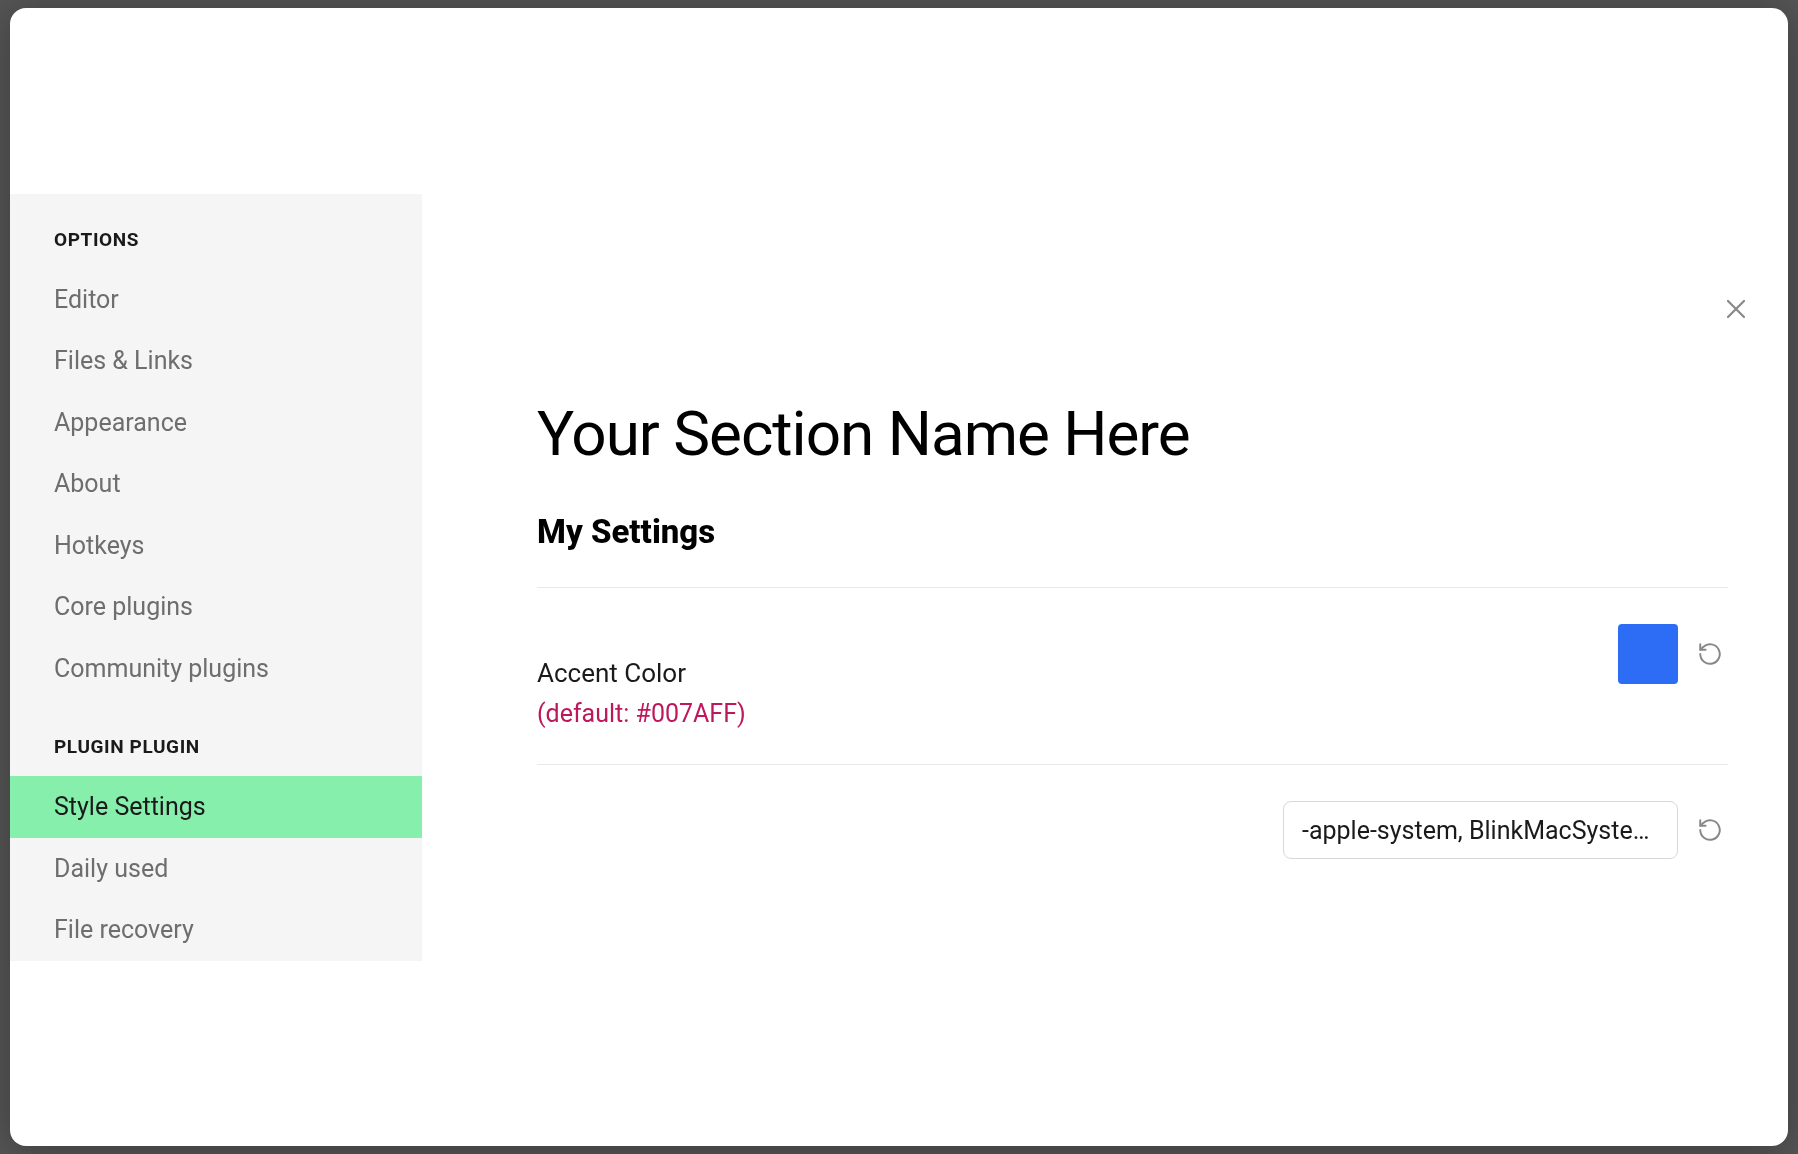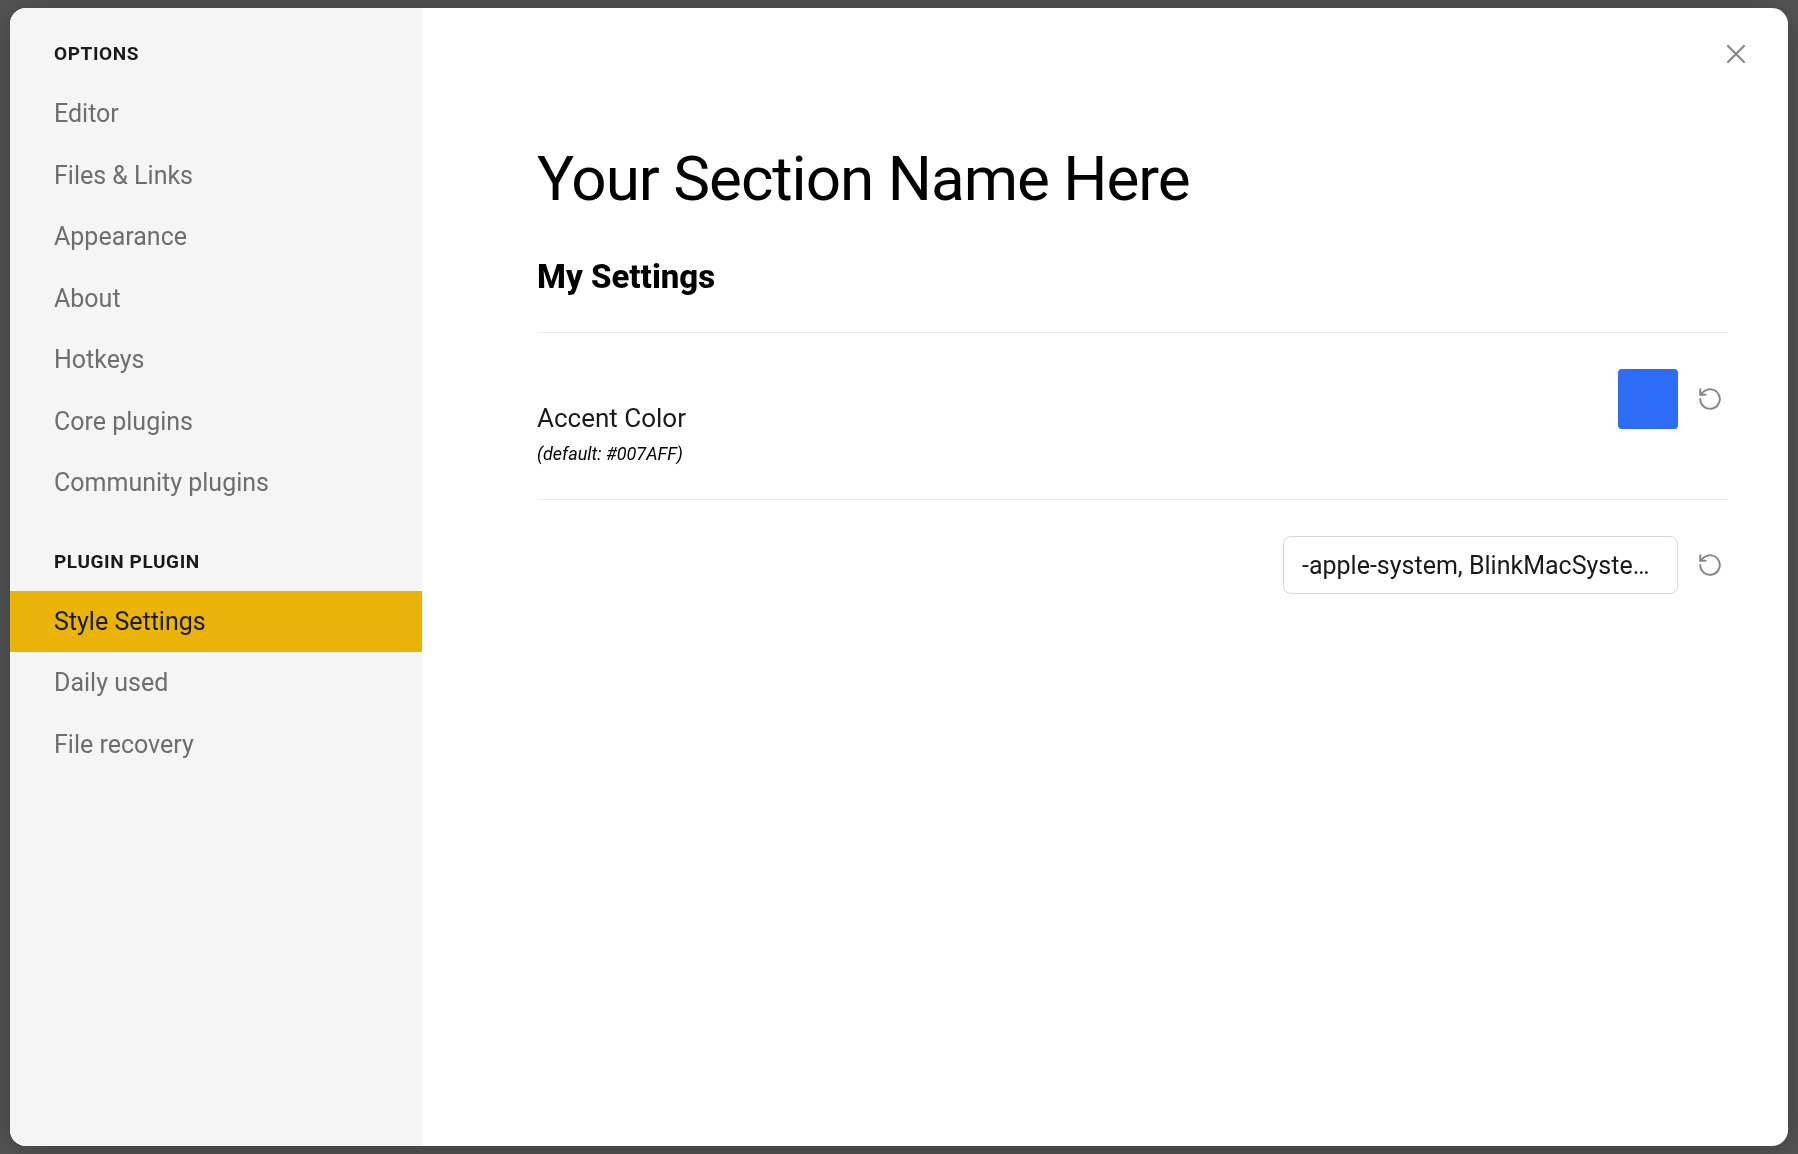--- a/index.html
+++ b/index.html
@@ -19,20 +19,21 @@
       position: absolute;
       left: 10px;
       top: 8px;
       right: 10px;
       bottom: 8px;
       background: #fff;
       border-radius: 16px;
       display: flex;
       overflow: hidden;
       box-shadow: 0 4px 40px rgba(0,0,0,0.3);
+      align-items: center;
     }
     .sidebar {
       width: 412px;
       background: #f5f5f5;
       padding: 34px 0 0 0;
       flex-shrink: 0;
     }
     .sidebar-section-header {
       font-size: 19px;
       font-weight: 700;
@@ -41,21 +42,21 @@
       padding: 0 44px 18px 44px;
     }
     .sidebar-item {
       font-size: 25px;
       color: #6e6e6e;
       padding: 12px 44px;
       cursor: pointer;
       line-height: 1.5;
     }
     .sidebar-item.active {
-      background: #eab308;
+      background: #86efac;
       color: #1a1a1a;
     }
     .sidebar-gap {
       height: 36px;
     }
     .content {
       flex: 1;
       padding: 60px 60px 0 115px;
       position: relative;
     }
@@ -98,24 +99,23 @@
       padding-right: 30px;
       margin-top: 40px;
     }
     .setting-name {
       font-size: 26px;
       color: #1a1a1a;
       margin-bottom: 8px;
       font-weight: 400;
     }
     .setting-desc {
-      font-size: 18px;
-      color: #000000;
+      font-size: 25px;
+      color: #be185d;
       line-height: 1.45;
-      font-style: italic;
     }
     .setting-control {
       display: flex;
       align-items: center;
       gap: 14px;
       padding-top: 6px;
     }
     .color-swatch {
       width: 60px;
       height: 60px;

